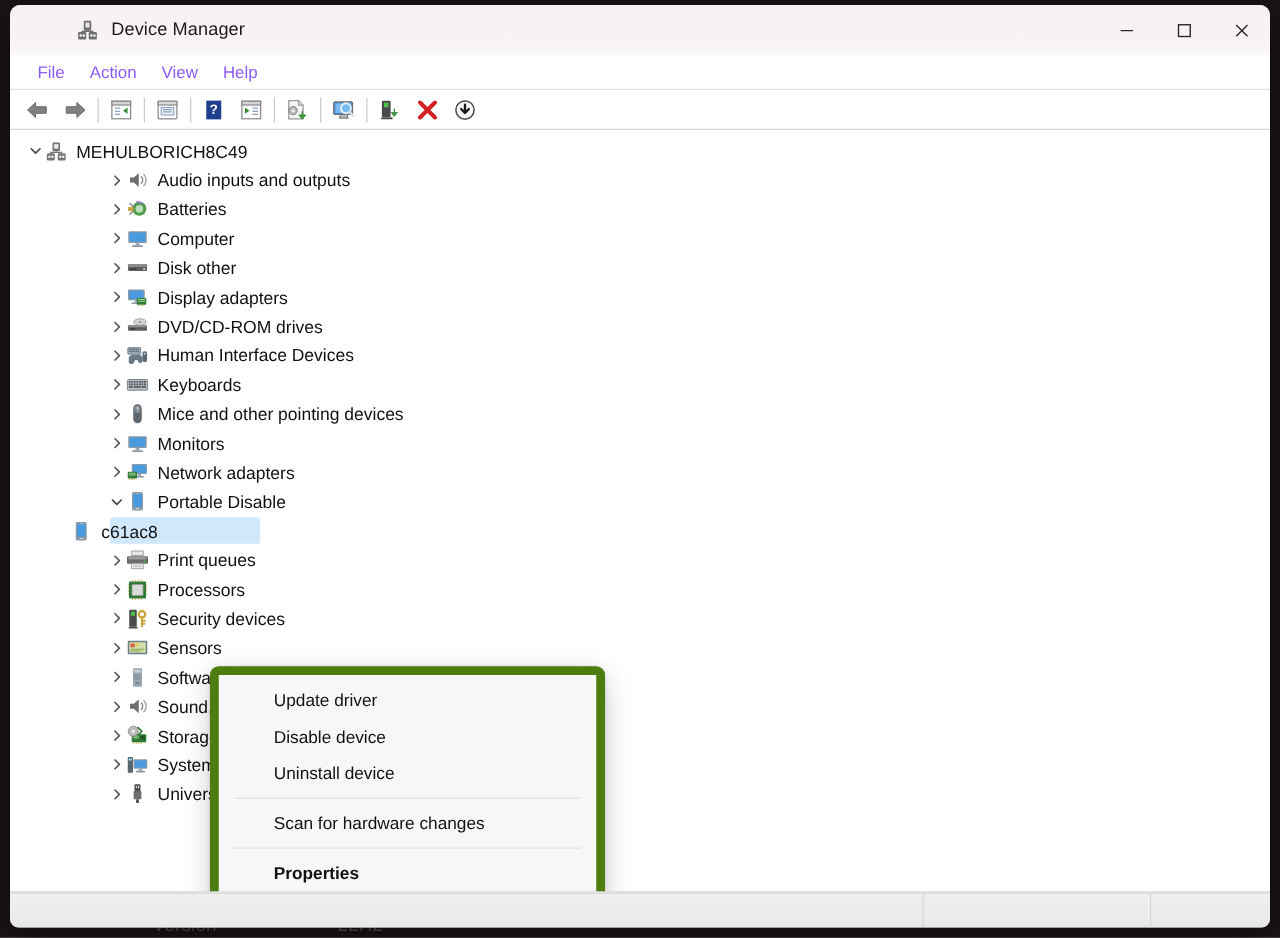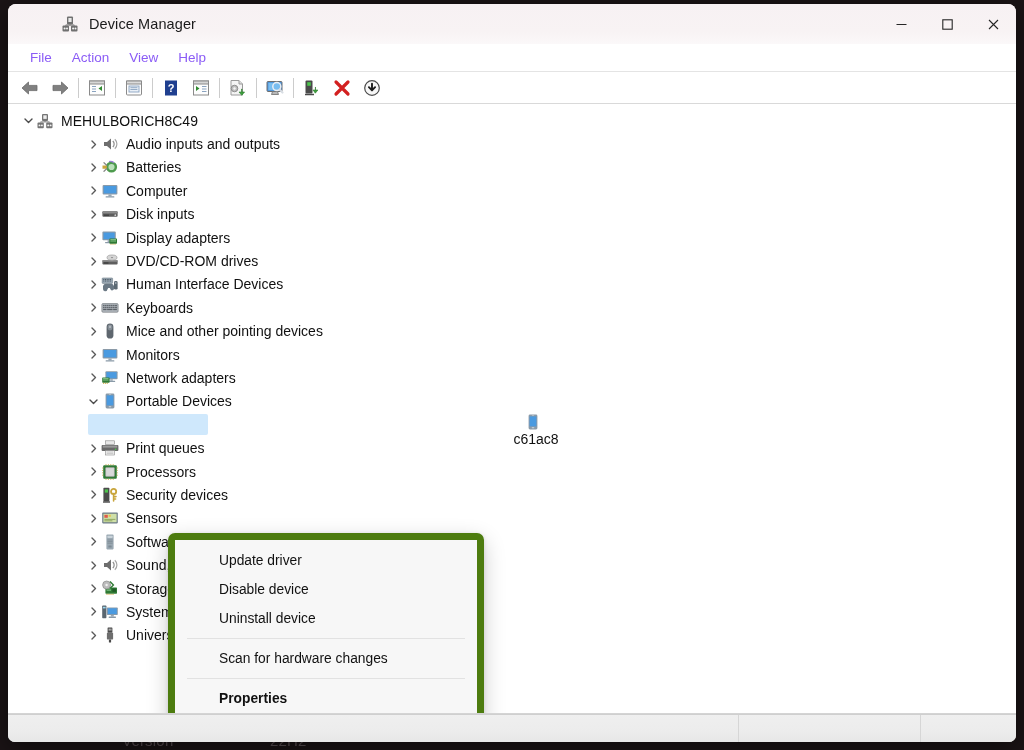--- a/index.html
+++ b/index.html
@@ -146,21 +146,21 @@
     width: 18px; height: 18px;
     flex: 0 0 auto;
     position: relative;
     margin-right: 7px;
   }
   .label { position: relative; }
 
   
   .lvl0 { padding-left: 12px; }
   .lvl1 { padding-left: 36px; margin-left: 41px; }
-  .lvl2 { padding-left: 48px; flex-direction: column; }
+  .lvl2 { padding-left: 48px; }
 
   
   .statusbar {
     height: 27px;
     flex: 0 0 auto;
     background: linear-gradient(180deg,#efefef 0%,#ececec 60%,#e7e7e7 100%);
     display: flex;
     align-items: center;
     font-size: 12px;
     color: #333;
@@ -434,21 +434,21 @@
             </svg>
         </span>
         <span class="ico">
           <svg width="18" height="18" viewBox="0 0 18 18">
             <rect x="1.4" y="6.2" width="15.2" height="5.6" rx="1" fill="#5e5e5e"></rect>
             <rect x="1.4" y="6.2" width="15.2" height="2.4" rx="1" fill="#8c8c8c"></rect>
             <circle cx="14.3" cy="10.2" r=".9" fill="#cfcfcf"></circle>
             <rect x="3" y="9.6" width="5" height="1.2" fill="#3d3d3d"></rect>
           </svg>
         </span>
-        <span class="label">Disk inputs</span>
+        <span class="label">Disk other</span>
       </div>
 
       <div class="row lvl1">
         <span class="chev">
           <svg width="11" height="11" viewBox="0 0 11 11">
               <path d="M4 2 L7.5 5.5 L4 9" fill="none" stroke="#5a5a5a" stroke-width="1.4" stroke-linecap="round" stroke-linejoin="round"></path>
             </svg>
         </span>
         <span class="ico">
           <svg width="18" height="18" viewBox="0 0 18 18">
@@ -594,21 +594,21 @@
             </svg>
         </span>
         <span class="ico">
           <svg width="18" height="18" viewBox="0 0 18 18">
             <rect x="4.6" y="1.6" width="8.8" height="14.8" rx="1.4" fill="#8a9aa8"></rect>
             <rect x="5.6" y="3.4" width="6.8" height="10" fill="#4a9ae0"></rect>
             <rect x="7.6" y="14.3" width="2.8" height=".9" rx=".45" fill="#cfd8de"></rect>
             <rect x="7.8" y="2.3" width="2.4" height=".5" rx=".25" fill="#cfd8de"></rect>
           </svg>
         </span>
-        <span class="label">Portable Devices</span>
+        <span class="label">Portable Disable</span>
       </div>
 
       <div class="row lvl2 selected">
         <span class="rowhl"></span>
         <span class="ico">
           <svg width="18" height="18" viewBox="0 0 18 18">
             <rect x="4.6" y="1.6" width="8.8" height="14.8" rx="1.4" fill="#8a9aa8"></rect>
             <rect x="5.6" y="3.4" width="6.8" height="10" fill="#4a9ae0"></rect>
             <rect x="7.6" y="14.3" width="2.8" height=".9" rx=".45" fill="#cfd8de"></rect>
             <rect x="7.8" y="2.3" width="2.4" height=".5" rx=".25" fill="#cfd8de"></rect>

